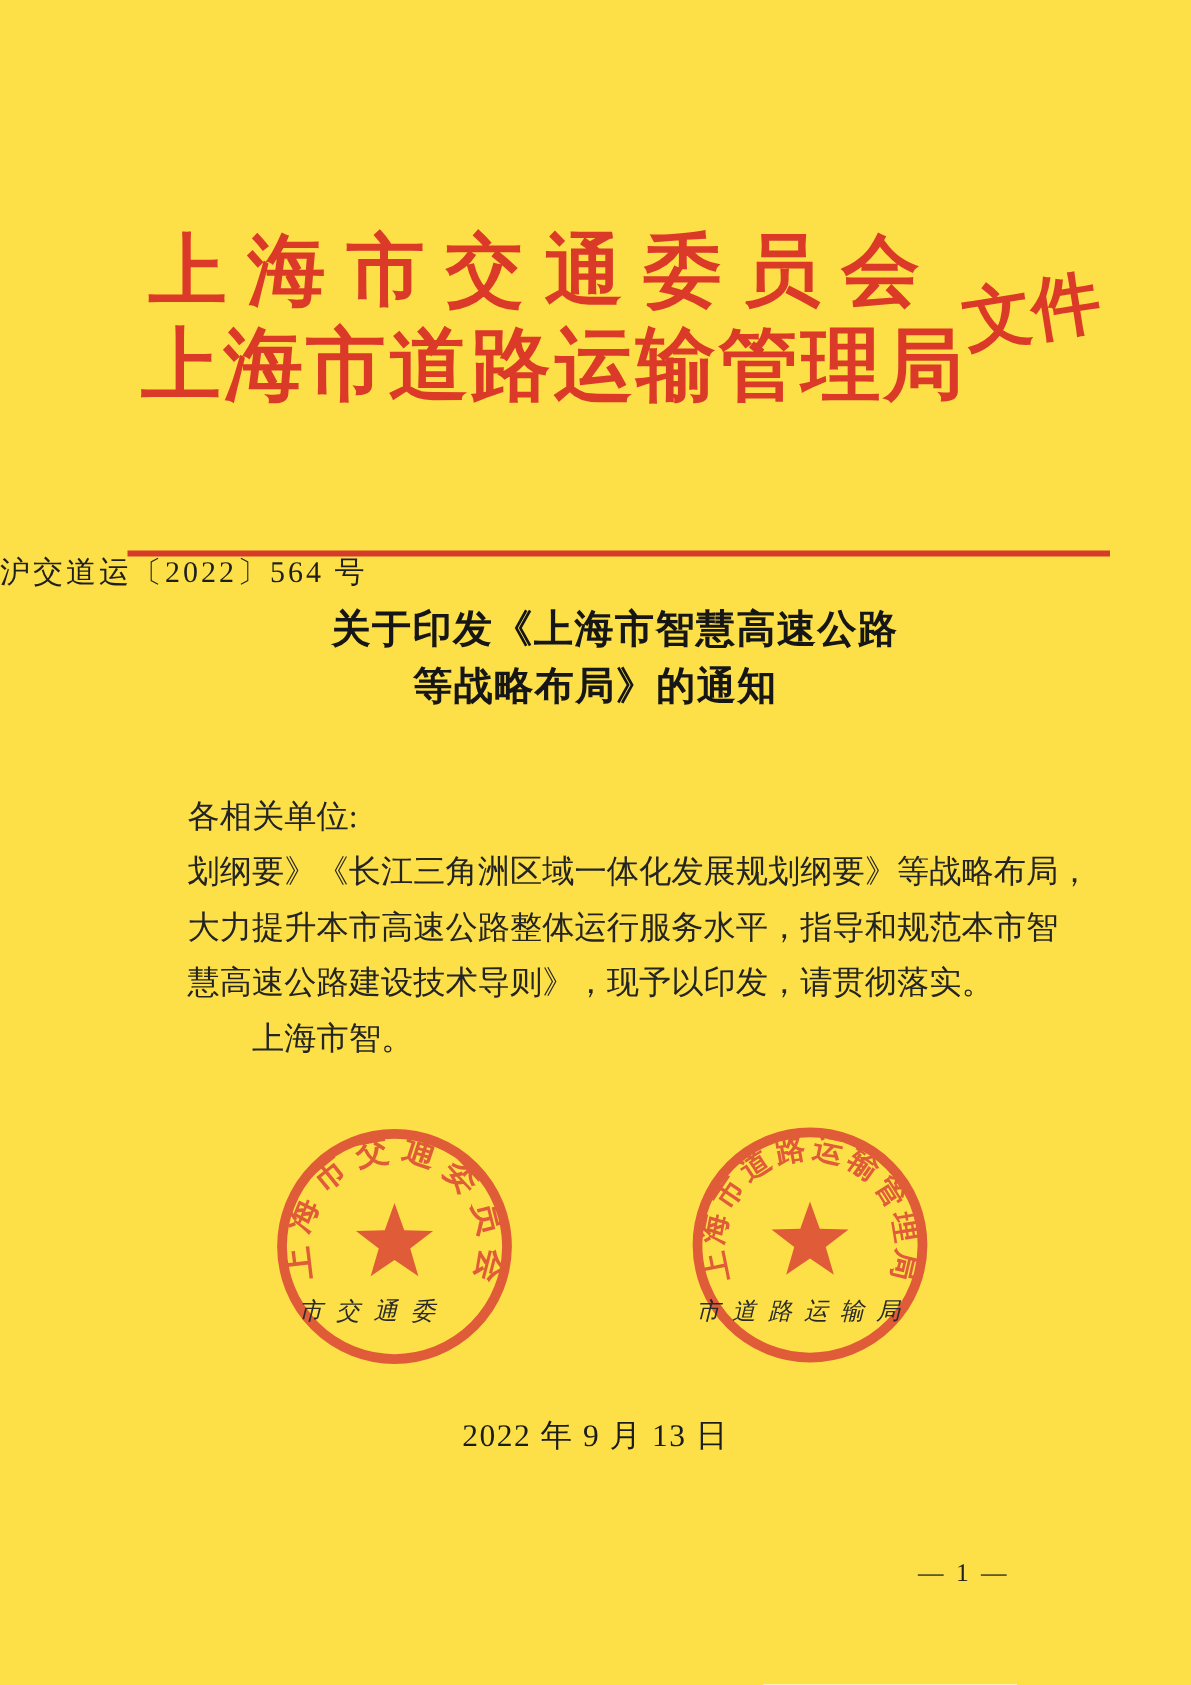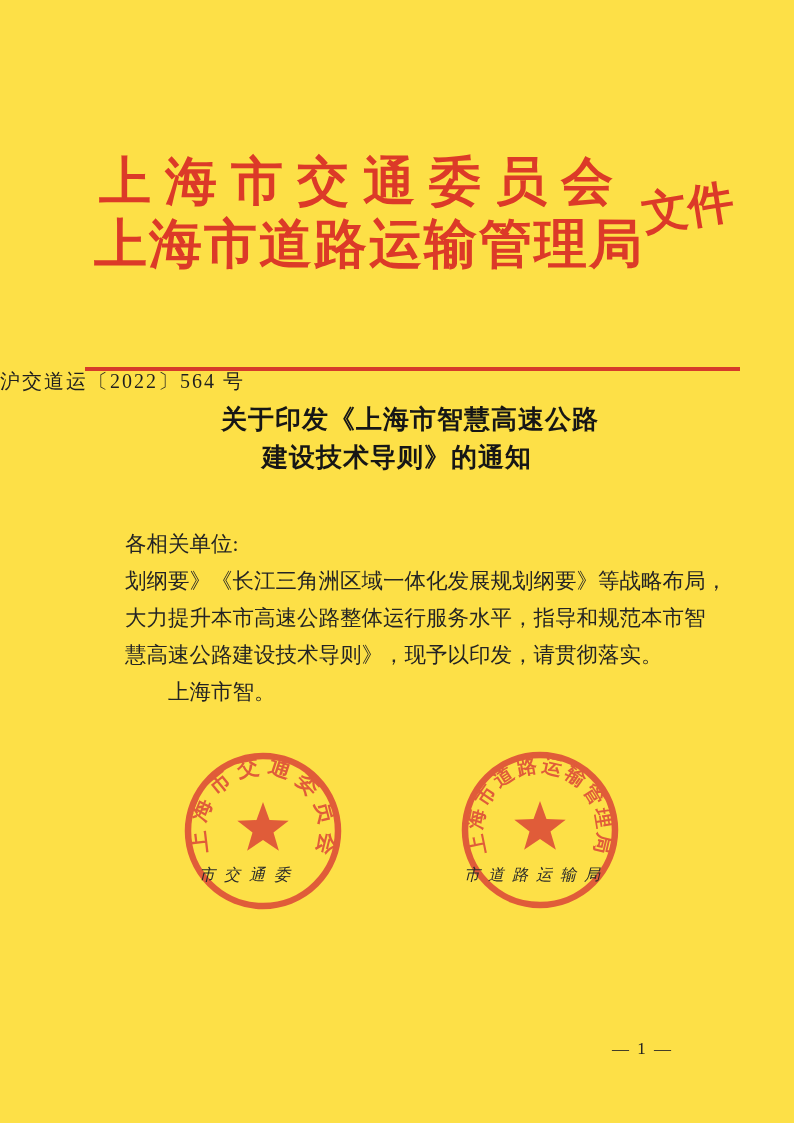--- a/index.html
+++ b/index.html
@@ -84,21 +84,21 @@
 
   <div class="header-line1">上海市交通委员会</div>
   <div class="header-line2">上海市道路运输管理局</div>
   <div class="wenjian">文件</div>
 
   <div class="doc-number">沪交道运〔2022〕564 号</div>
 
   <div class="red-rule"></div>
 
   <div class="title-line1">关于印发《上海市智慧高速公路</div>
-  <div class="title-line2">建设技术导则》的通知</div>
+  <div class="title-line2">等战略布局》的通知</div>
 
   <div class="body-block">
     <div class="body-line">各相关单位:</div>
     <div class="body-line">划纲要》《长江三角洲区域一体化发展规划纲要》等战略布局，</div>
     <div class="body-line">大力提升本市高速公路整体运行服务水平，指导和规范本市智</div>
     <div class="body-line">慧高速公路建设技术导则》，现予以印发，请贯彻落实。</div>
     <div class="body-line indent">上海市智。</div>
   </div>
 
   <svg class="seal seal-left" width="164" height="164" viewBox="0 0 164 164">
@@ -115,16 +115,17 @@
     <path id="sealArc1" d="M 29.4 106.5 A 58 58 0 1 1 134.6 106.5" fill="none"></path>
     <text font-size="20" font-weight="bold" fill="#dd4a38" letter-spacing="3" font-family="Liberation Serif, DejaVu Serif, serif">
       <textPath href="#sealArc1" startOffset="2">上海市道路运输管理局</textPath>
     </text>
     <polygon fill="#dd4a38" points="82,53 88.5,71.1 107.7,71.7 92.5,83.4 97.9,101.8 82,91 66.1,101.8 71.5,83.4 56.3,71.7 75.5,71.1"></polygon>
   </svg>
 
   <div class="signature sig-left">市交通委</div>
   <div class="signature sig-right">市道路运输局</div>
 
+  <div class="issue-date">2022 年 9 月 13 日</div>
 
   <div class="page-number">— 1 —</div>
 
 </div>
 
 </body></html>

